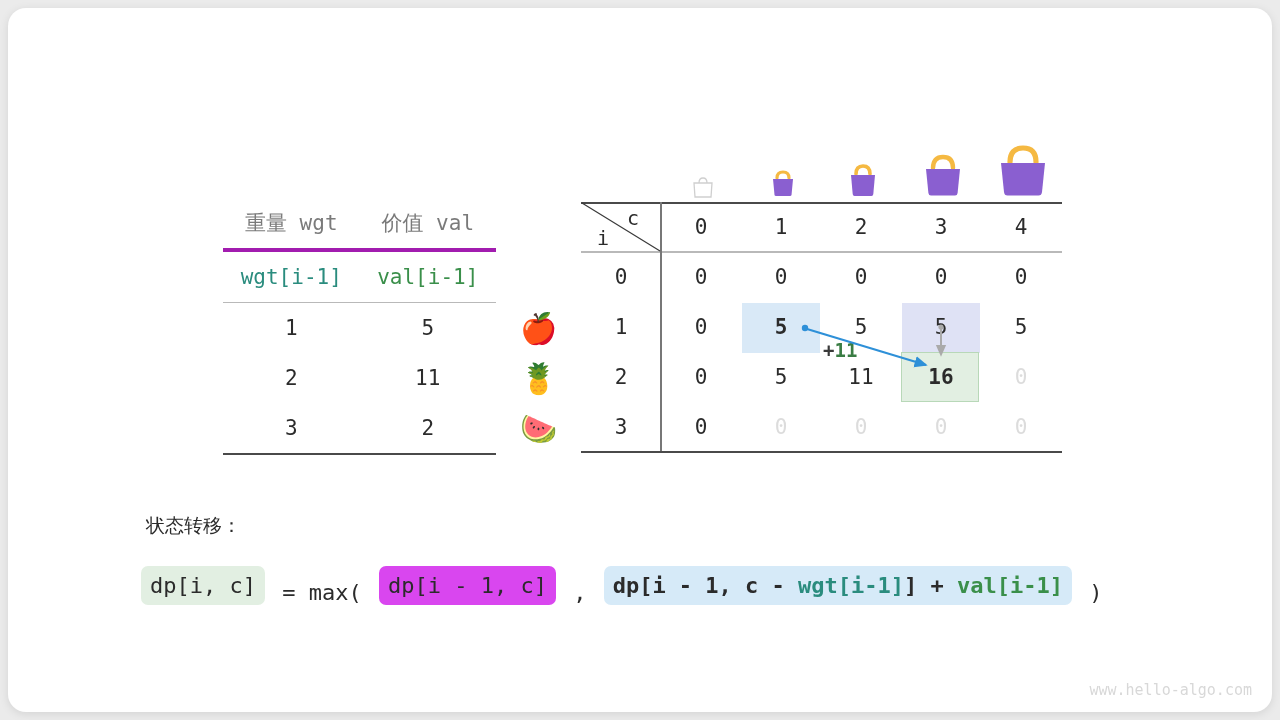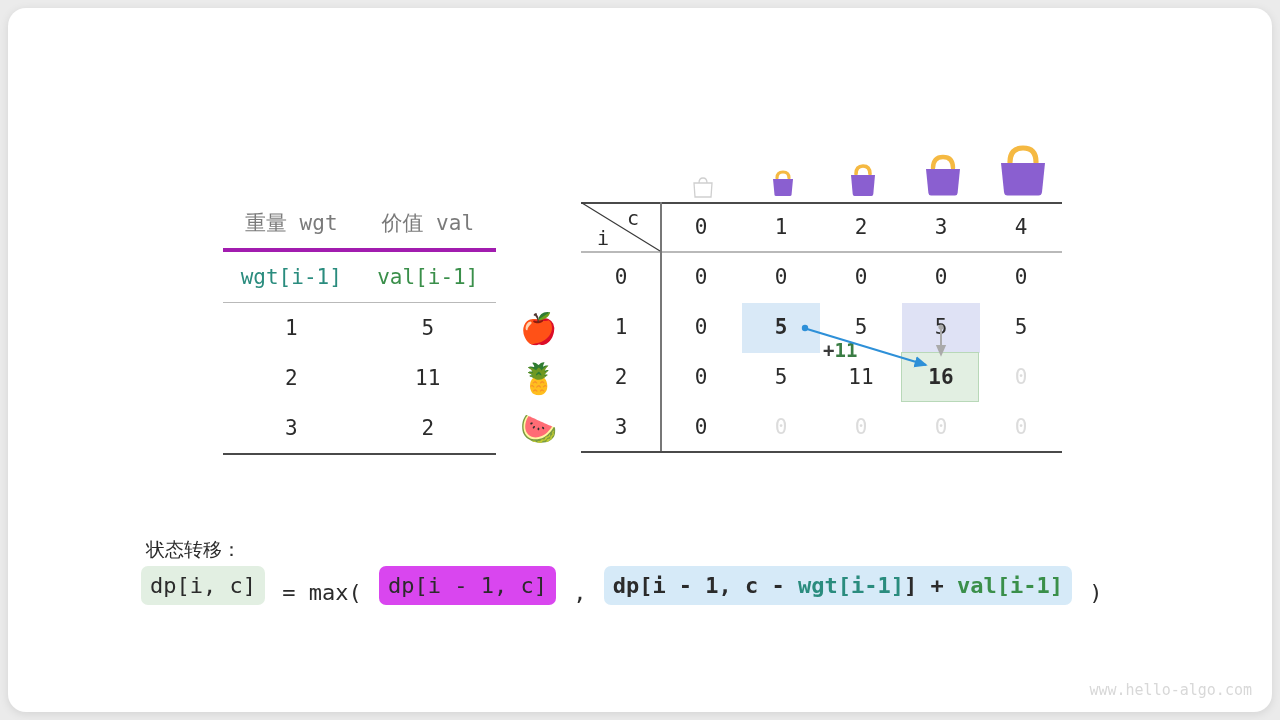--- a/index.html
+++ b/index.html
@@ -102,21 +102,20 @@
   .plus11 { position: absolute; z-index: 6; font-size: 19px; font-weight: bold;
             font-family: "DejaVu Sans Mono","Liberation Mono",monospace; }
   .plus11 .p { color: #3a3a3a; }
   .plus11 .n { color: #3a7d44; }
 
   
   #state-label {
     position: absolute; left: 138px; top: 505px;
     font-size: 19px; color: #2b2b2b;
     font-family: "DejaVu Sans", "Liberation Sans", sans-serif;
-    margin-top: 24px;
   }
   #formula {
     position: absolute; left: 133px; top: 558px;
     display: flex; align-items: flex-end;
     font-size: 22px; color: #2b2b2b;
     font-family: "DejaVu Sans Mono", "Liberation Mono", monospace;
     white-space: pre;
   }
   #formula .chip { padding: 7px 9px; border-radius: 7px; }
   #formula .chip.green  { background: #e2efe2; }

